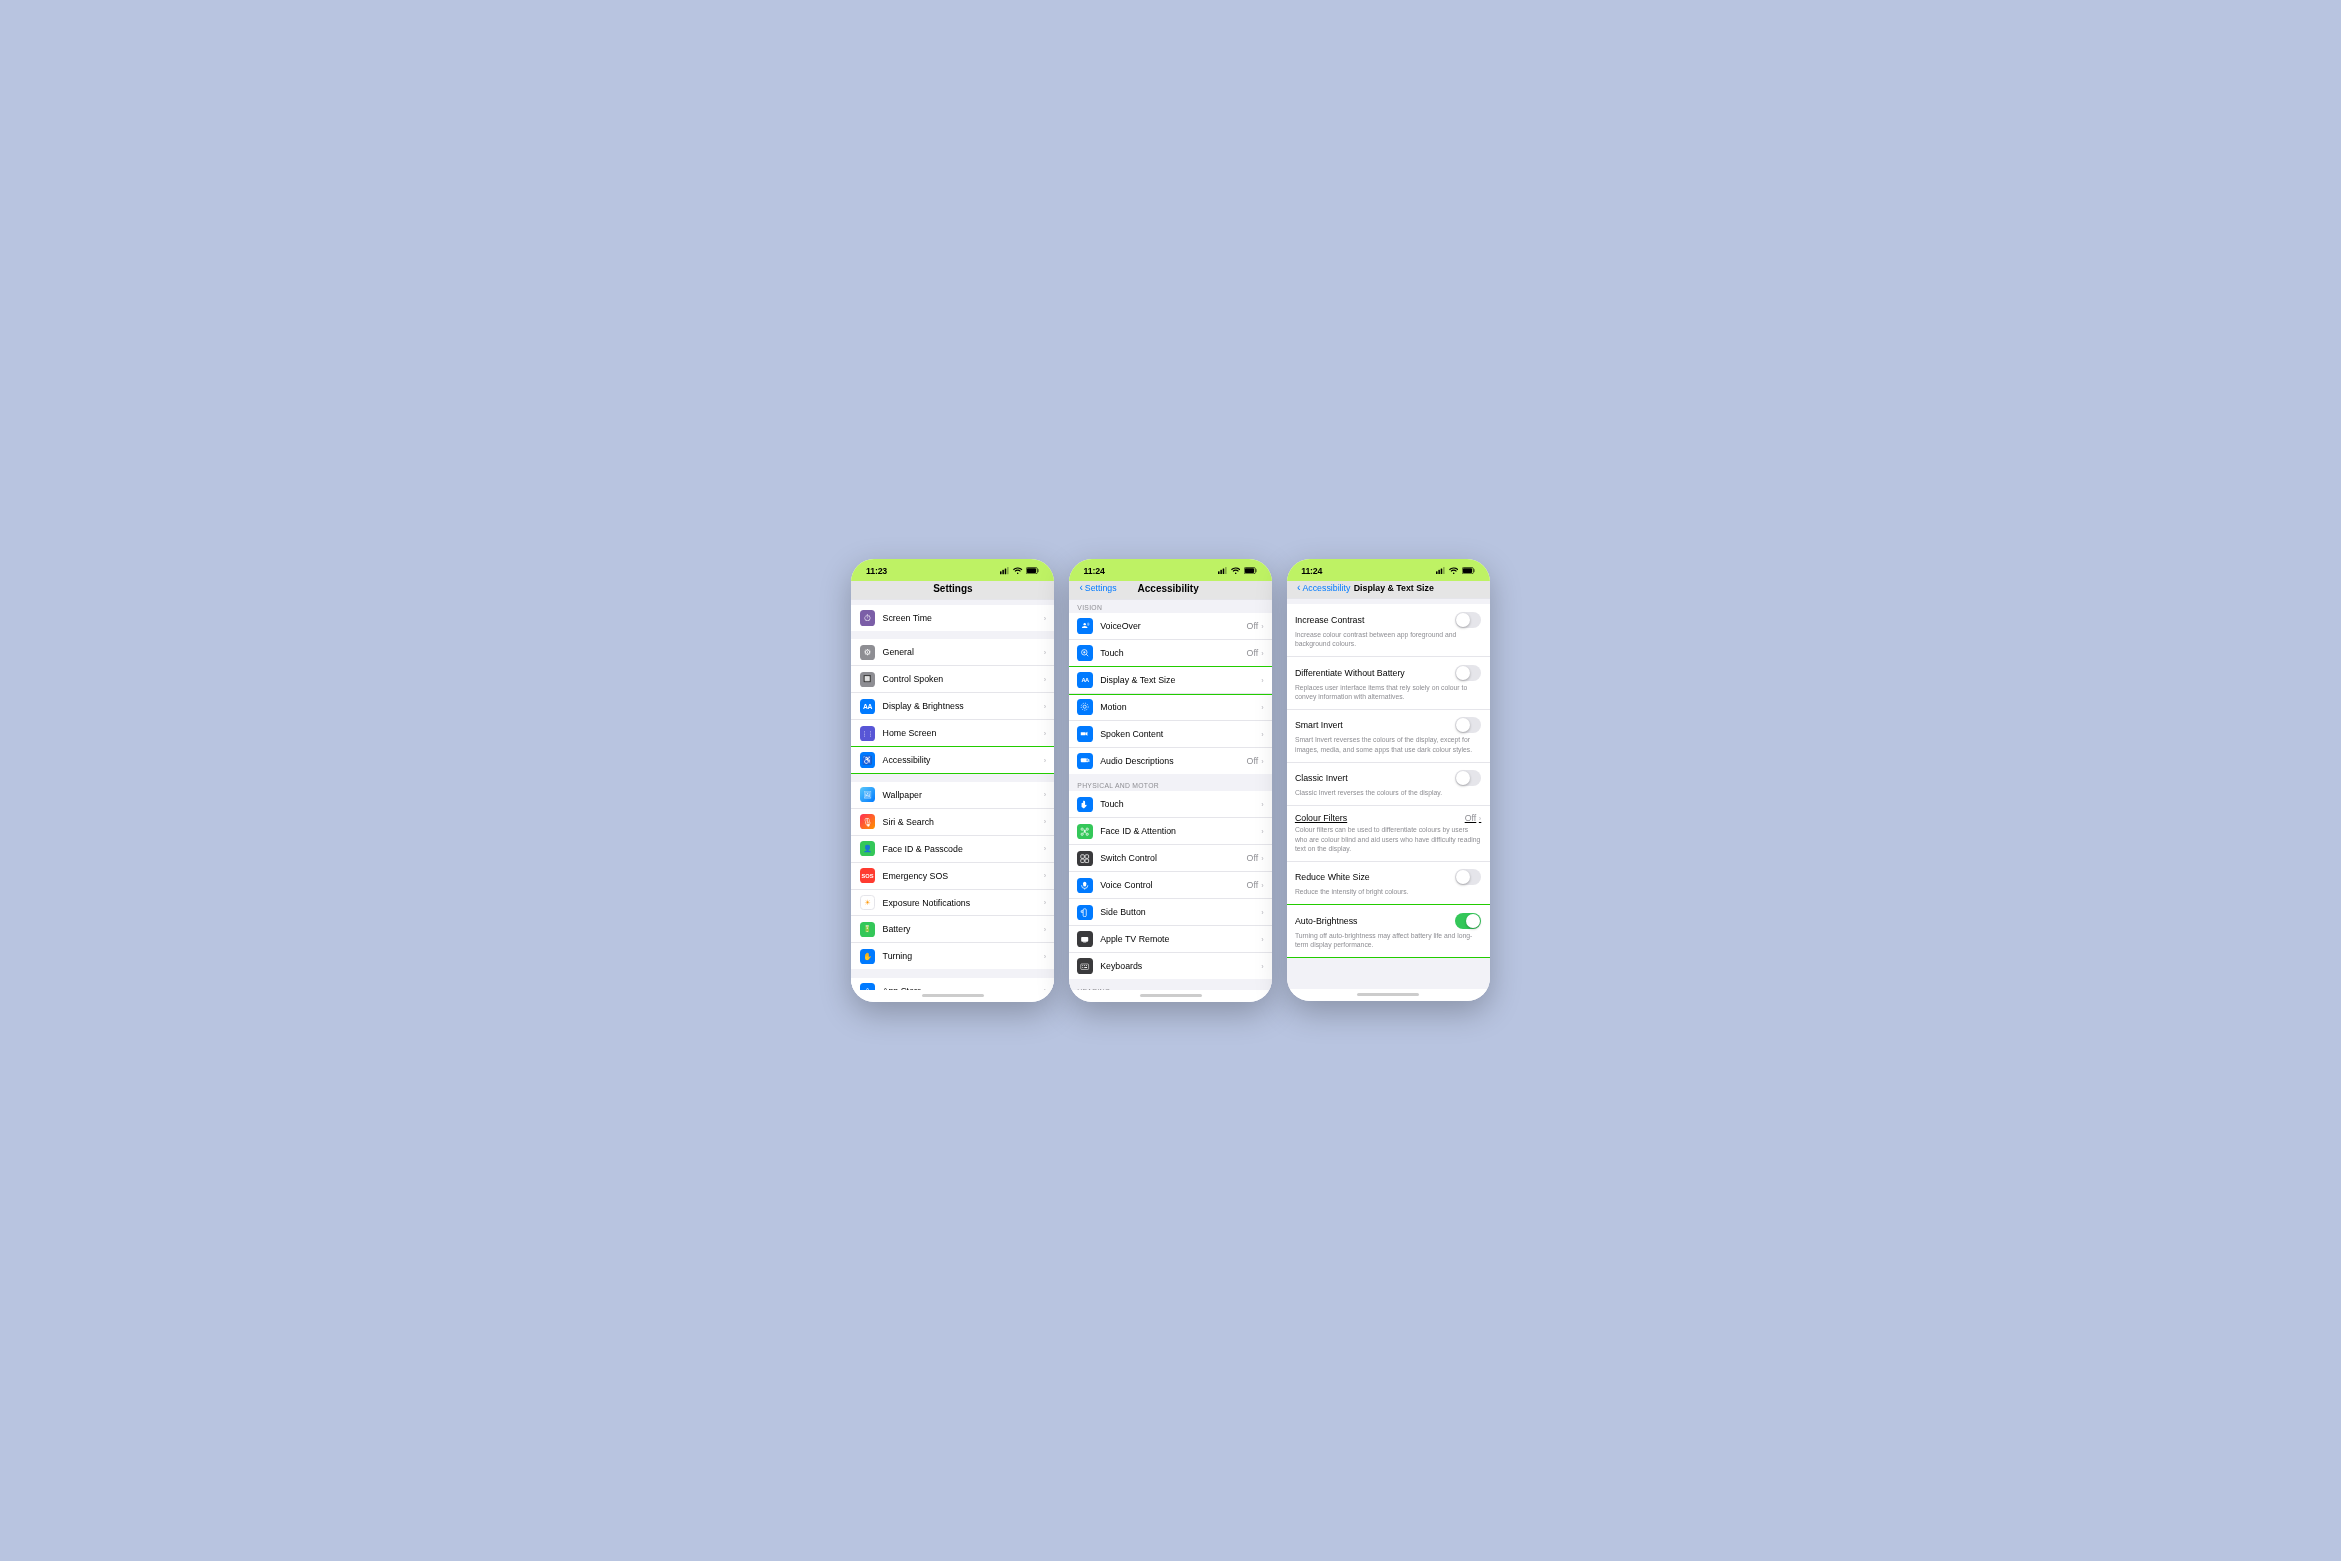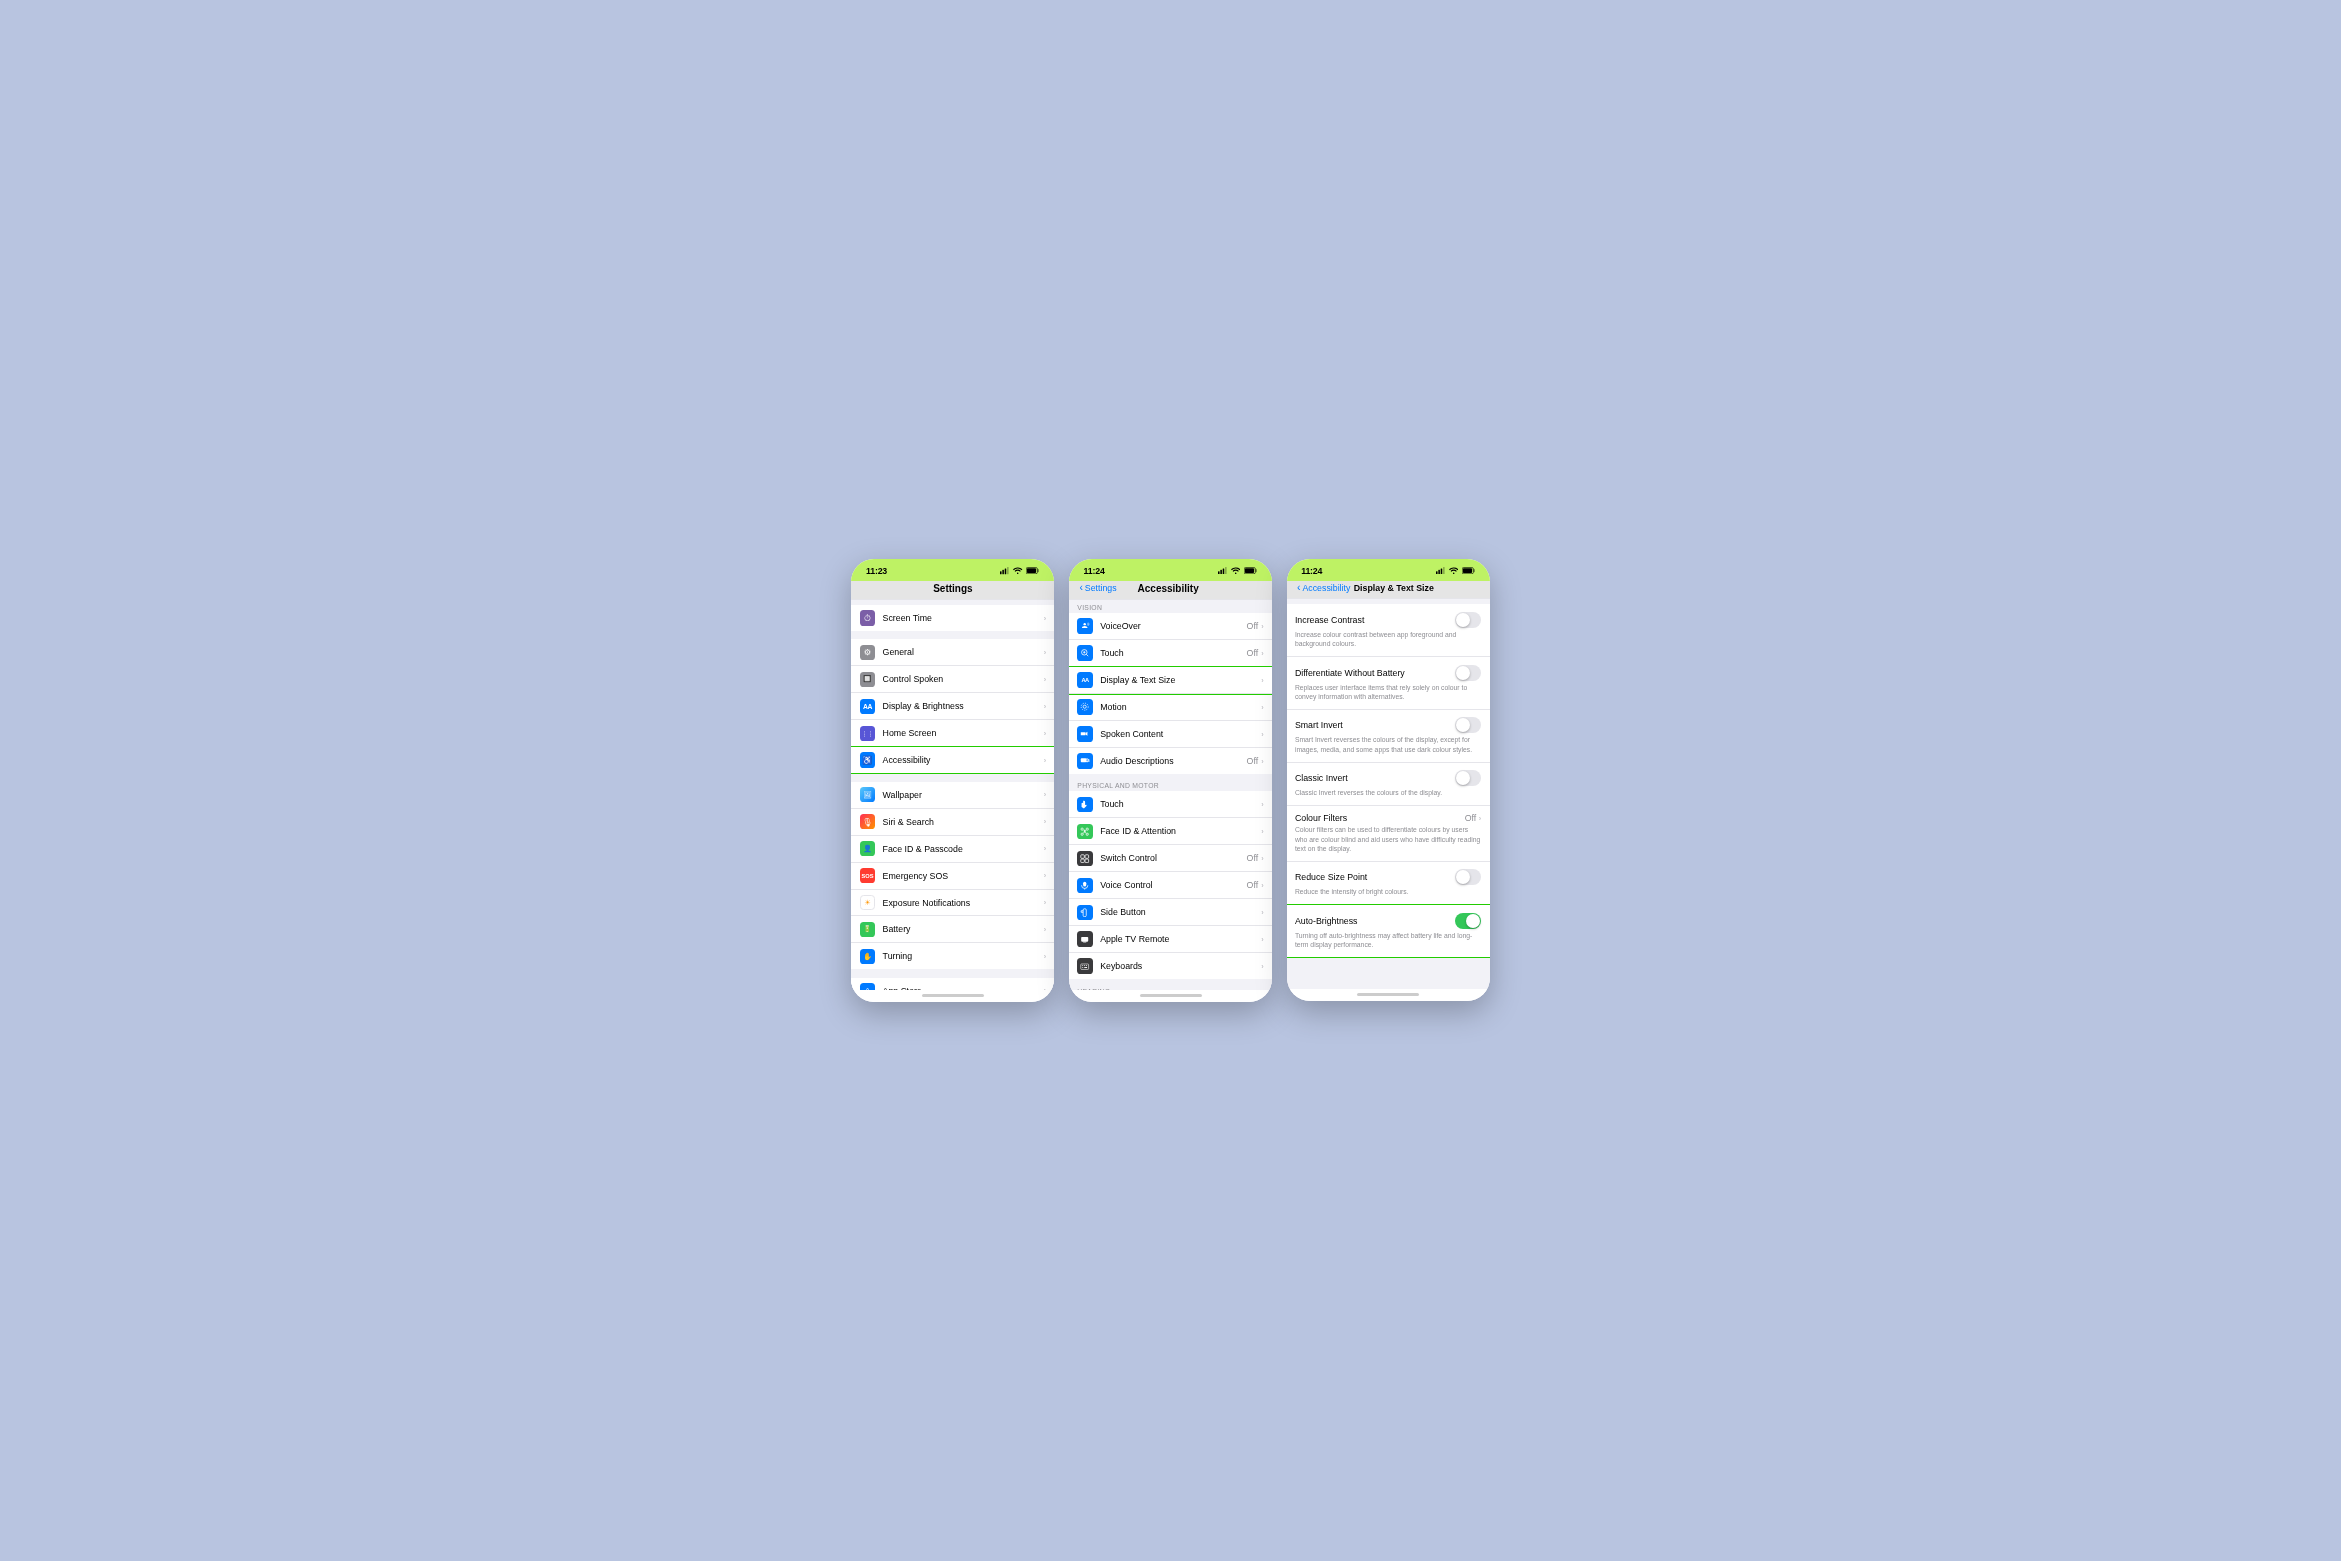--- a/index.html
+++ b/index.html
@@ -202,20 +202,21 @@
       background: #34c759;
     }
     .toggle.on::after {
       left: 11.4px;
     }
     
     .display-item-with-value {
       display: flex;
       align-items: center;
       justify-content: space-between;
+      text-decoration: underline;
     }
     .display-item-value {
       color: #8e8e93;
       font-size: 8.8px;
       margin-right: 2.6px;
     }
     
     .home-indicator {
       display: flex;
       justify-content: center;
@@ -650,21 +651,21 @@
             <div style="display:flex; align-items:center;">
               <span class="display-item-value">Off</span>
               <span class="chevron">›</span>
             </div>
           </div>
           <div class="display-item-desc">Colour filters can be used to differentiate colours by users who are colour blind and aid users who have difficulty reading text on the display.</div>
         </div>
 
         <div class="display-item">
           <div class="display-item-row">
-            <span class="display-item-label">Reduce Size Point</span>
+            <span class="display-item-label">Reduce White Size</span>
             <div class="toggle"></div>
           </div>
           <div class="display-item-desc">Reduce the intensity of bright colours.</div>
         </div>
 
         <div class="display-item item-highlighted">
           <div class="display-item-row">
             <span class="display-item-label">Auto-Brightness</span>
             <div class="toggle on"></div>
           </div>

